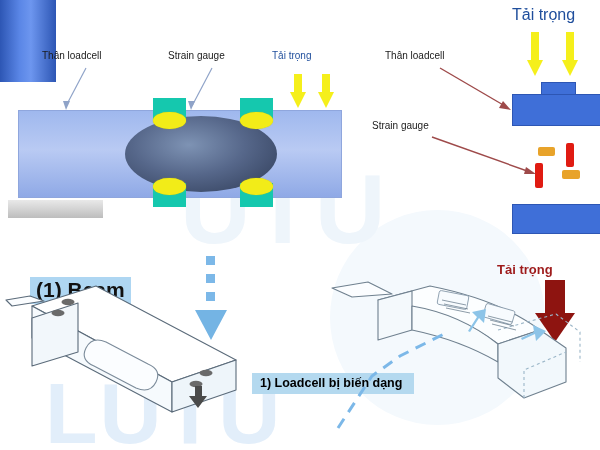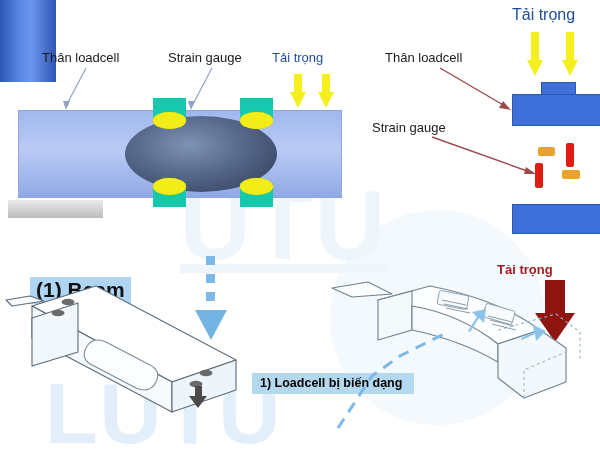--- a/index.html
+++ b/index.html
@@ -4,27 +4,27 @@
 <title>Loadcell diagram</title>
 <style>
   html,body{margin:0;padding:0;background:#fff;}
   body{width:600px;height:450px;overflow:hidden;
        font-family:"Liberation Sans","DejaVu Sans",sans-serif;}
   #stage{position:relative;width:600px;height:450px;background:#ffffff;overflow:hidden;}
 
   
   .wm{position:absolute;font-weight:bold;color:#d9e8f7;letter-spacing:2px;
       user-select:none;pointer-events:none;}
-  .wm-top{left:180px;top:176px;font-size:98px;line-height:98px;color:#eef5fb;text-decoration:underline;}
+  .wm-top{left:180px;top:160px;font-size:98px;line-height:98px;color:#eef5fb;}
   .wm-bot{left:45px;top:370px;font-size:86px;line-height:86px;color:#e2eefa;}
   .wm-circle{position:absolute;left:330px;top:210px;width:215px;height:215px;
      border-radius:50%;background:#f4f9fd;}
 
   
-  .lbl{position:absolute;white-space:nowrap;color:#1a1a1a;font-size:13px;}
+  .lbl{position:absolute;white-space:nowrap;color:#1a1a1a;font-size:10px;}
   .lbl-blue{color:#1f4e9c;}
   .lbl-red{color:#9e1b1b;font-weight:bold;font-size:13px;}
 
   
   .beam-bar{position:absolute;left:18px;top:110px;width:322px;height:86px;
      background:linear-gradient(180deg,#9fb8ee 0%,#b9caf3 45%,#8fa9e6 100%);
      border:1px solid #8fa6dd;}
   .gauge-pad{position:absolute;width:33px;height:24px;background:#15c8ae;}
   .gauge-ell{position:absolute;width:33px;height:17px;border-radius:50%;
      background:#f2ec18;box-shadow:0 0 1px #cfc800;}

